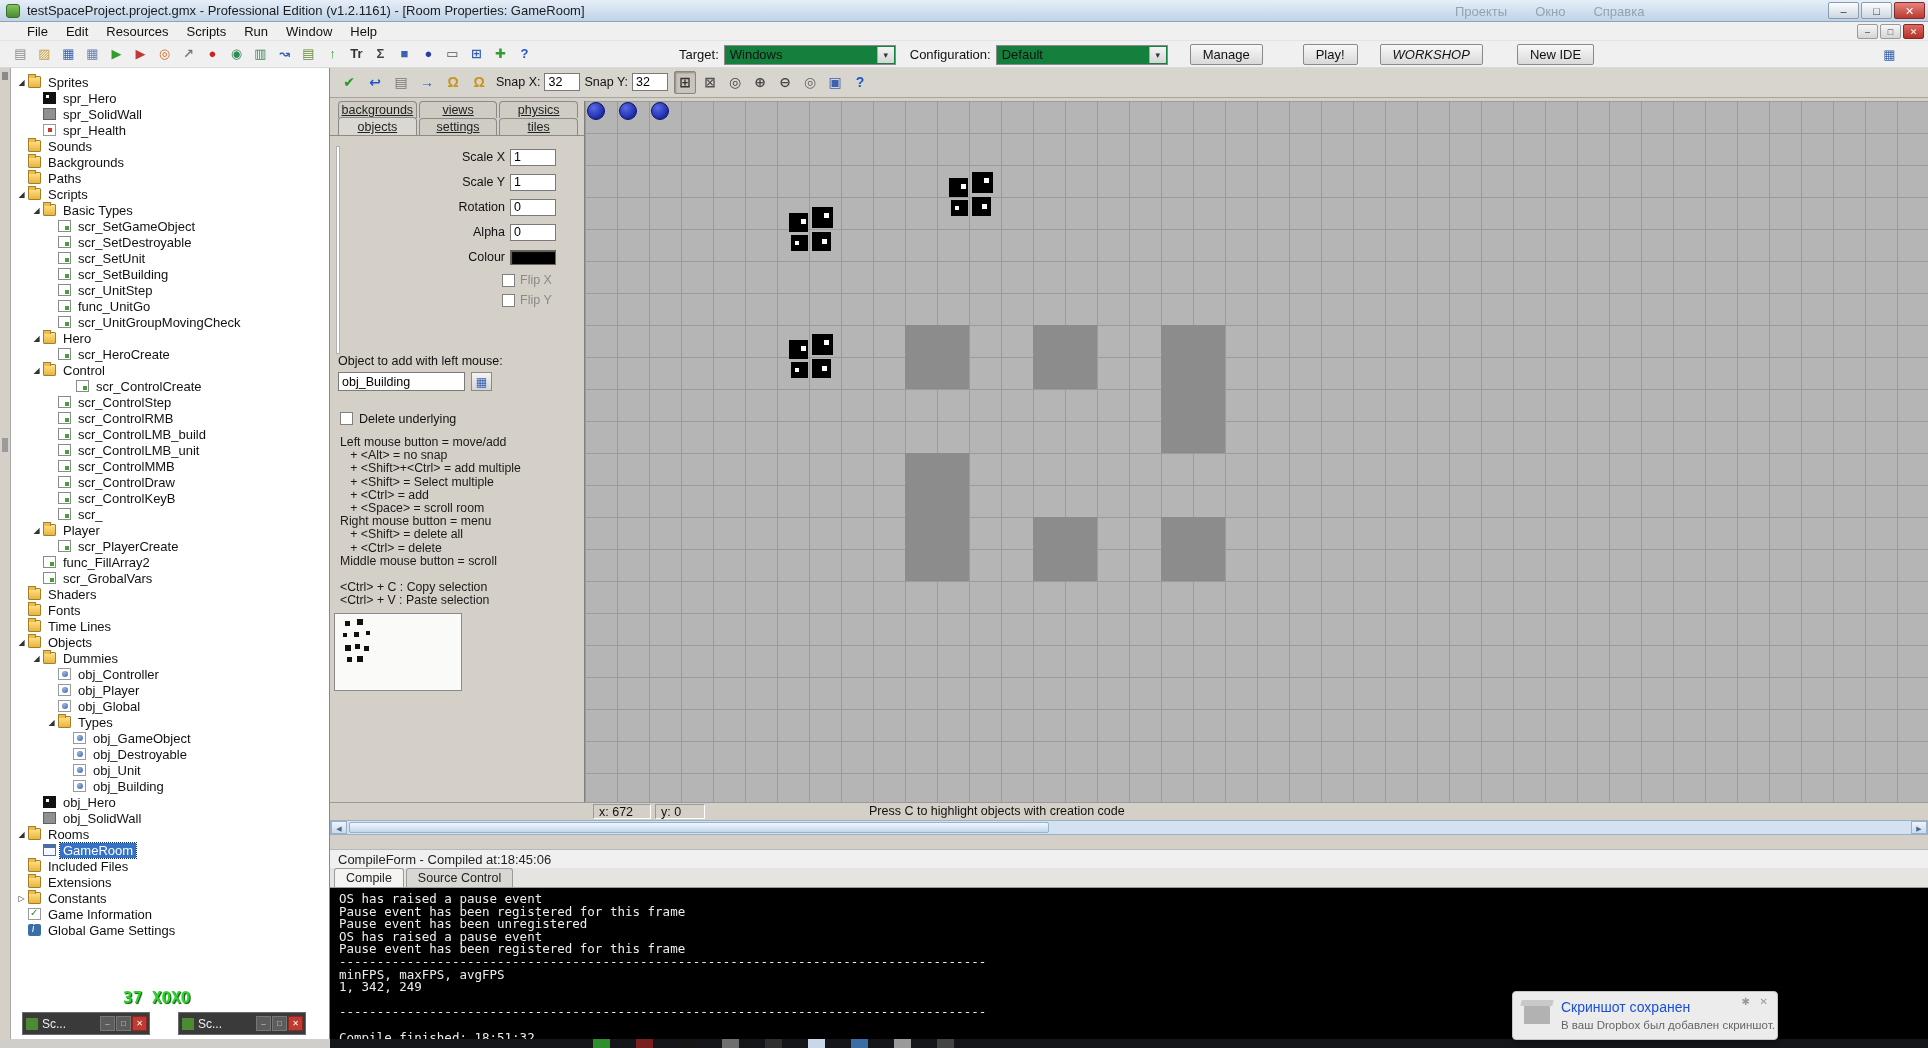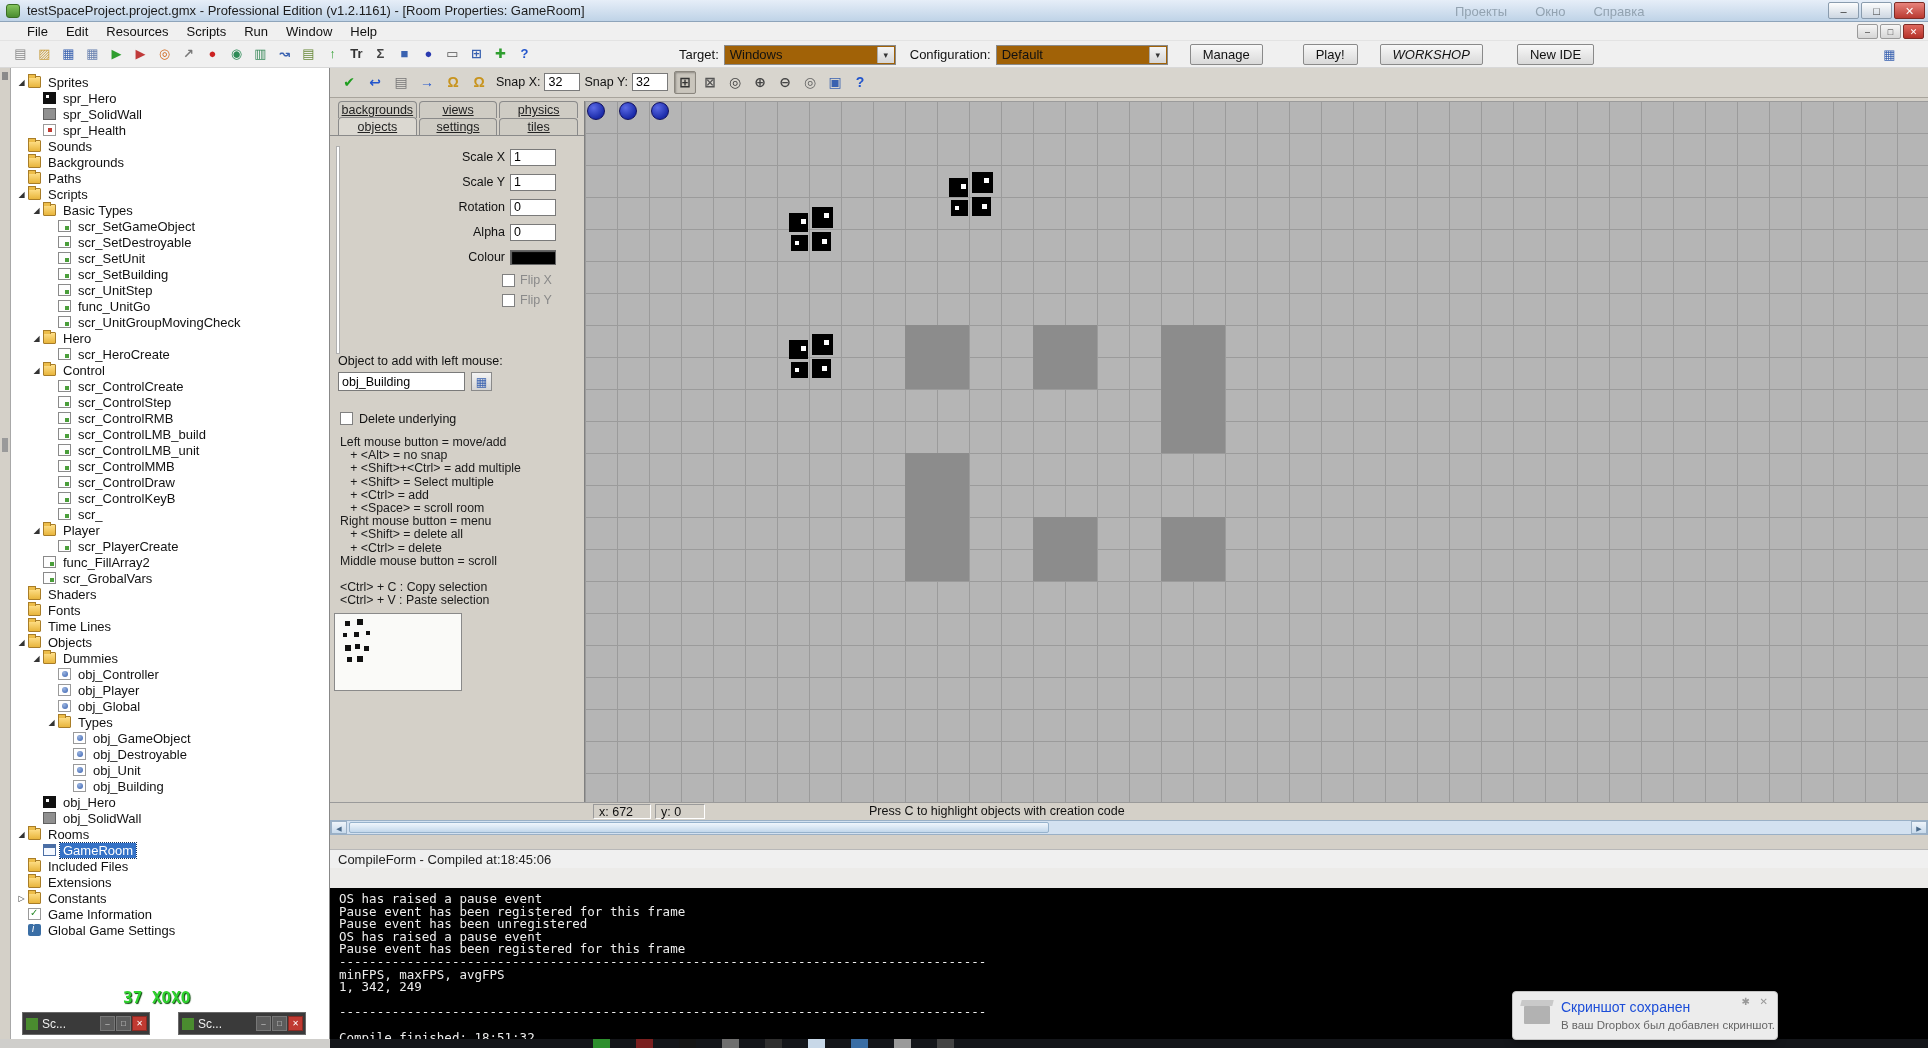--- a/index.html
+++ b/index.html
@@ -31,21 +31,21 @@
 
   
   .toolbar { position:absolute; left:0; top:41px; right:0; height:27px; background:#f0f0f0;
     border-bottom:1px solid #d8d8d8; }
   .tb-icons { position:absolute; left:10px; top:2px; display:flex; gap:3px; }
   .tbi { width:21px; height:21px; text-align:center; line-height:21px; font-size:13px; font-weight:bold;
     border-radius:3px; }
   .tb-controls { position:absolute; left:679px; top:3px; display:flex; align-items:center; font-size:13px; color:#111; }
   .tb-label { margin-left:14px; }
   .tb-label:first-child { margin-left:0; }
-  .tb-select { position:relative; width:172px; height:20px; background:#a16207; border:1px solid #8a8a8a;
+  .tb-select { position:relative; width:172px; height:20px; background:#15803d; border:1px solid #8a8a8a;
     margin-left:5px; font-size:13px; padding:1px 5px; white-space:nowrap; overflow:hidden; }
   .tb-select .arrow { position:absolute; right:1px; top:1px; width:17px; height:16px; text-align:center;
     background:linear-gradient(#f4f4f4,#d6d6d6); border-left:1px solid #aaa; font-size:9px; line-height:16px; color:#333; }
   .tb-select .arrow::after { content:"▾"; }
   .tb-buttons { display:flex; align-items:center; }
   .tb-button { height:21px; padding:0 12px; background:linear-gradient(#f8f8f8,#d9d9d9);
     border:1px solid #8a8a8a; border-radius:2px; font-size:13px; line-height:19px; color:#111; white-space:nowrap; }
   .tb-buttons .tb-button:nth-child(1){ margin-left:22px; }
   .tb-buttons .tb-button:nth-child(2){ margin-left:40px; }
   .tb-buttons .tb-button:nth-child(3){ margin-left:22px;font-style:italic; }
@@ -375,21 +375,21 @@
       <div class="tree-row" style="padding-left: 34px;">
         <span class="tree-arrow"></span>
         <span class="tree-icon ti-script"></span>
         <span class="tree-label">scr_HeroCreate</span>
       </div>
       <div class="tree-row" style="padding-left: 19px;">
         <span class="tree-arrow">◢</span>
         <span class="tree-icon ti-folder"></span>
         <span class="tree-label">Control</span>
       </div>
-      <div class="tree-row" style="padding-left: 34px;">
+      <div class="tree-row" style="padding-left: 52px;">
         <span class="tree-arrow"></span>
         <span class="tree-icon ti-script"></span>
         <span class="tree-label">scr_ControlCreate</span>
       </div>
       <div class="tree-row" style="padding-left: 34px;">
         <span class="tree-arrow"></span>
         <span class="tree-icon ti-script"></span>
         <span class="tree-label">scr_ControlStep</span>
       </div>
       <div class="tree-row" style="padding-left: 34px;">
@@ -716,20 +716,24 @@
 
     <div class="hscroll">
       <span class="hs-arrow left"></span>
       <span class="hs-thumb"></span>
       <span class="hs-arrow right"></span>
     </div>
   </div>
 
   <div class="compile">
     <div class="c-header">CompileForm - Compiled at:18:45:06</div>
+    <div class="c-tabs">
+        <span class="c-tab active">Compile</span>
+        <span class="c-tab">Source Control</span>
+      </div>
     <div class="console">
         <div class="console-line">OS has raised a pause event</div>
         <div class="console-line">Pause event has been registered for this frame</div>
         <div class="console-line">Pause event has been unregistered</div>
         <div class="console-line">OS has raised a pause event</div>
         <div class="console-line">Pause event has been registered for this frame</div>
         <div class="console-line">--------------------------------------------------------------------------------------</div>
         <div class="console-line">minFPS, maxFPS, avgFPS</div>
         <div class="console-line">1, 342, 249</div>
         <div class="console-line">&nbsp;</div>

